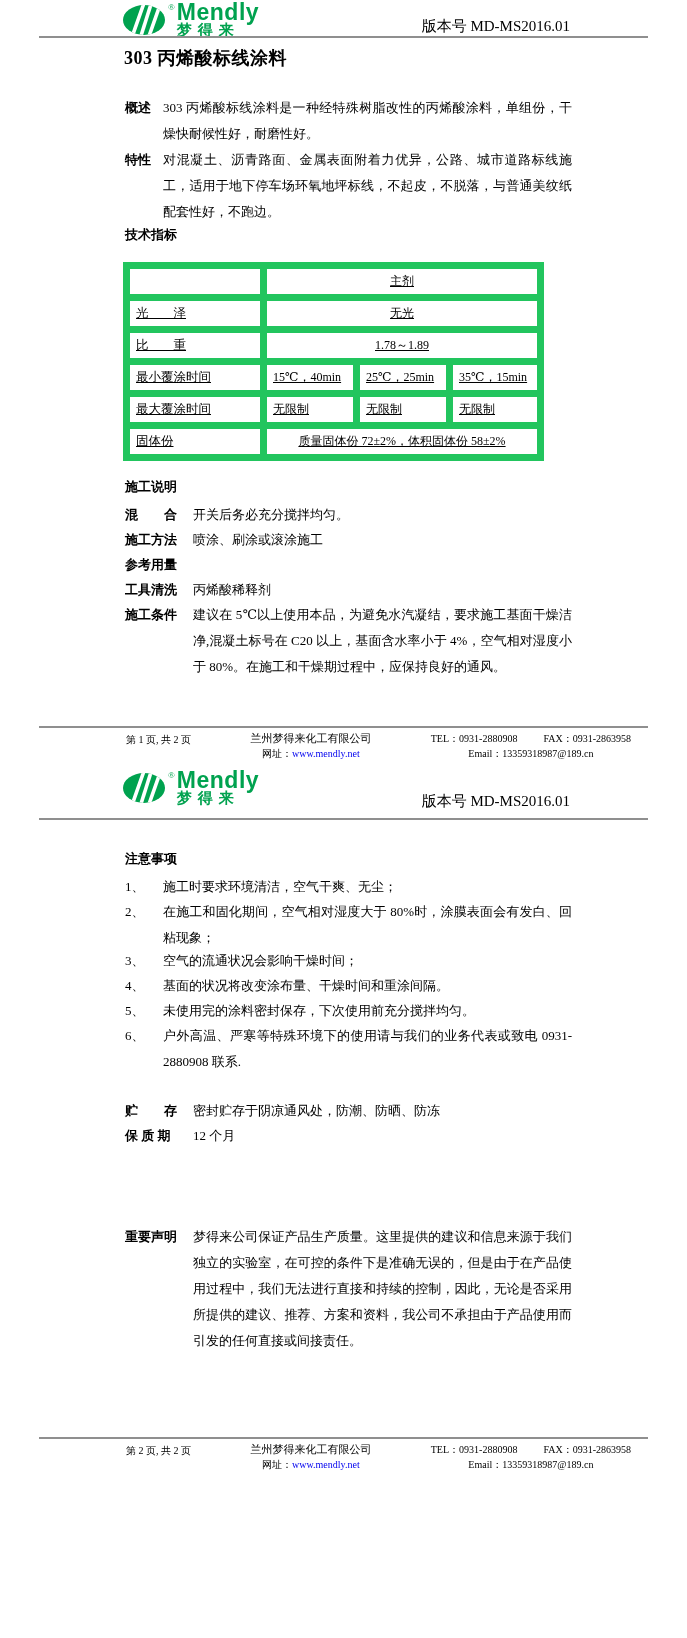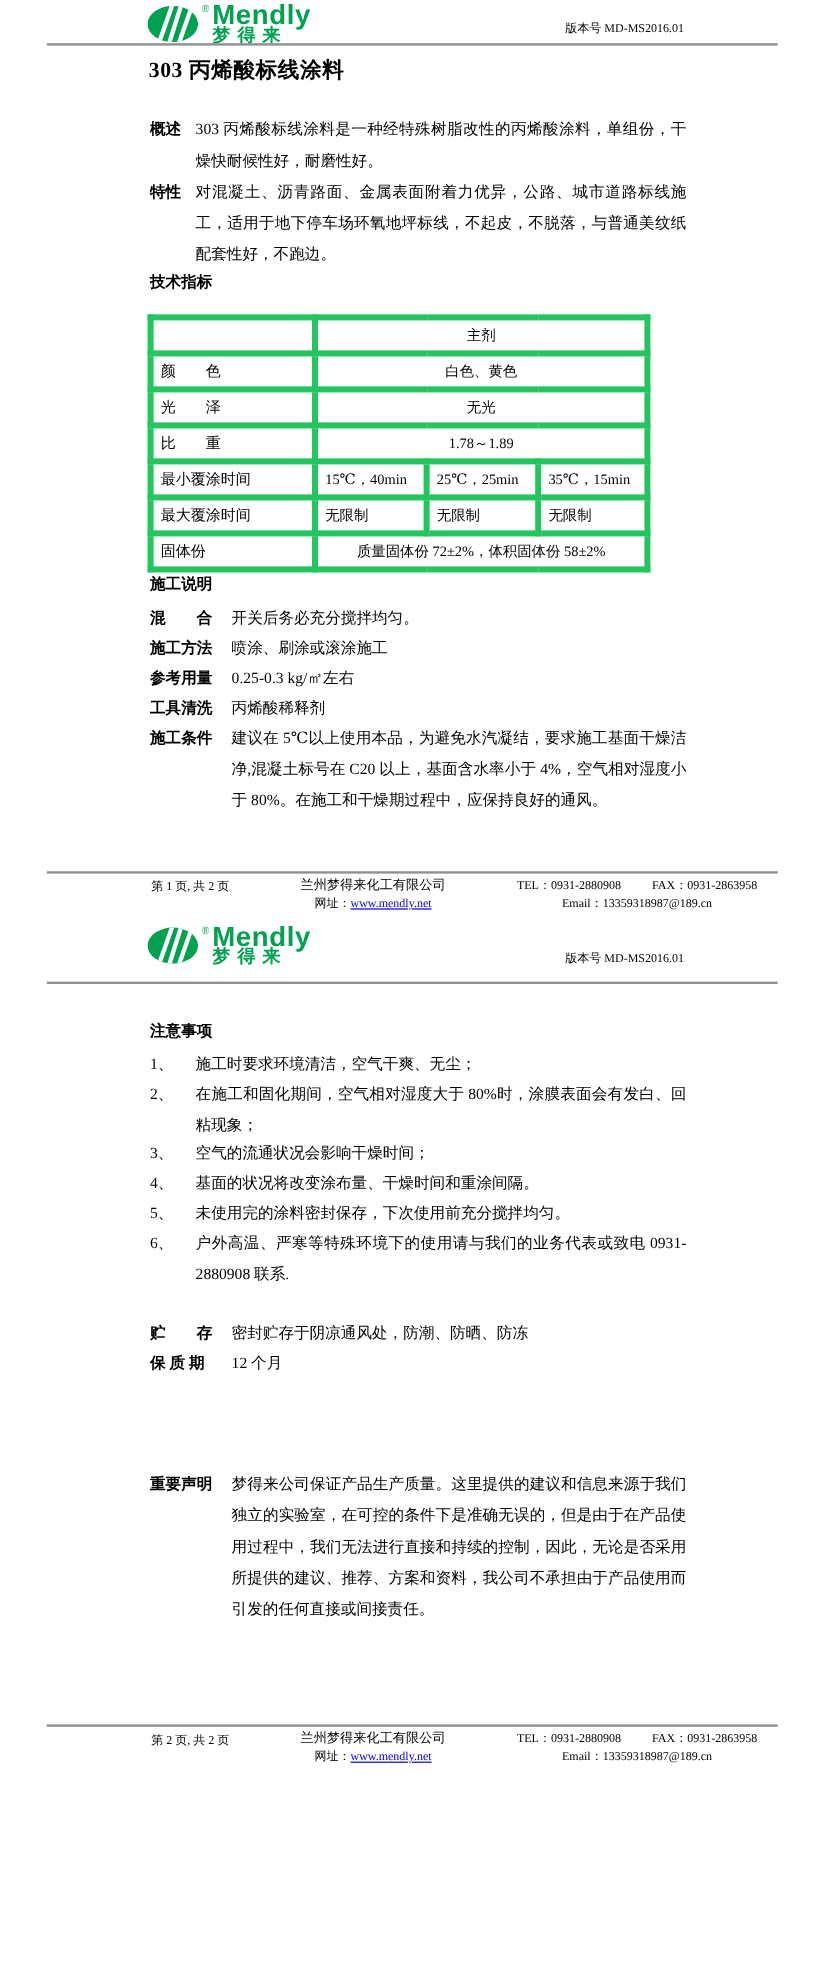--- a/index.html
+++ b/index.html
@@ -8,50 +8,50 @@
 
   .rule { position:absolute; left:39px; right:39px; border-top:2px solid #8f8f8f; }
 
   .logo-row { position:absolute; left:121px; display:flex; align-items:flex-start; }
   .emblem { display:block; }
   .regmark { font-size:9px; line-height:9px; margin:0 2px 0 1px; }
   .wordmark .en { font-family:"Liberation Sans","DejaVu Sans",sans-serif; font-weight:bold;
                   font-size:23px; line-height:19px; color:var(--green); letter-spacing:0.5px; }
   .wordmark .cn { font-size:15px; font-weight:bold; color:var(--green); letter-spacing:6px; line-height:16px; }
 
-  .version { position:absolute; right:117px; font-size:10px; }
+  .version { position:absolute; right:117px; font-size:15px; }
 
   .title { position:absolute; left:124px; font-size:18px; font-weight:bold; letter-spacing:0.5px; }
 
   .para, .item, .note { position:absolute; left:125px; width:447px; display:flex;
                         font-size:13px; line-height:26px;justify-content:space-between; }
   .para .lbl { flex:0 0 38px; font-weight:bold; }
   .item .lbl { flex:0 0 68px; font-weight:bold; }
   .note .num { flex:0 0 38px; }
   .para .txt, .item .txt, .note .txt { flex:1; text-align:justify; }
 
   .h2 { position:absolute; left:125px; font-size:13px; font-weight:bold; }
 
   table.spec { position:absolute; left:123px; top:262px; width:414px;
                border-collapse:collapse; font-size:12px; table-layout:fixed; }
-  .spec td { border:5px solid #22c55e; height:25px; padding:0 6px; overflow:hidden; }
+  .spec td { border:7px solid #22c55e; height:25px; padding:0 6px; overflow:hidden;text-decoration:underline; }
   .spec td.lbl { font-size:12.5px; }
   .spec .ctr { text-align:center; }
   .spec col.c0 { width:137px; } .spec col.c1 { width:93px; }
   .spec col.c2 { width:93px; }  .spec col.c3 { width:91px; }
 
   .footer { position:absolute; left:126px; right:56px; font-size:10px; line-height:15px;
             display:flex; justify-content:space-between; }
   .footer .pinfo { white-space:nowrap; padding-top:1px; }
   .footer .cblock { text-align:center; }
   .footer .company { font-size:11px; }
   .footer .contact { text-align:center; }
   .footer .c1 { white-space:nowrap;text-align:right; }
   .footer .gap { display:inline-block; width:26px; }
-  a.site { color:var(--link); text-decoration:underline; cursor:pointer; }
+  a.site { color:var(--link); cursor:pointer; }
 </style>
 </head>
 <body>
 
 <div class="doc">
 
   <div class="logo-row" style="top:3px">
     <svg class="emblem" width="46" height="34" viewBox="0 0 46 34">
       <defs>
           <clipPath id="ec1">
@@ -94,24 +94,20 @@
         <col class="c1">
         <col class="c2">
         <col class="c3">
       </colgroup>
     <tbody>
         <tr>
       <td class="lbl"></td>
       <td class="ctr" colspan="3">主剂</td>
     </tr>
     <tr>
-      <td class="lbl">颜　　色</td>
-      <td class="ctr" colspan="3">白色、黄色</td>
-    </tr>
-    <tr>
       <td class="lbl">光　　泽</td>
       <td class="ctr" colspan="3">无光</td>
     </tr>
     <tr>
       <td class="lbl">比　　重</td>
       <td class="ctr" colspan="3">1.78～1.89</td>
     </tr>
     <tr>
       <td class="lbl">最小覆涂时间</td>
       <td>15℃，40min</td>
@@ -136,21 +132,20 @@
   <div class="item" style="top:502px">
     <span class="lbl">混　　合</span>
     <span class="txt">开关后务必充分搅拌均匀。</span>
   </div>
   <div class="item" style="top:527px">
     <span class="lbl">施工方法</span>
     <span class="txt">喷涂、刷涂或滚涂施工</span>
   </div>
   <div class="item" style="top:552px">
     <span class="lbl">参考用量</span>
-    <span class="txt">0.25-0.3 kg/㎡左右</span>
   </div>
   <div class="item" style="top:577px">
     <span class="lbl">工具清洗</span>
     <span class="txt">丙烯酸稀释剂</span>
   </div>
   <div class="item" style="top:602px">
     <span class="lbl">施工条件</span>
     <span class="txt">建议在 5℃以上使用本品，为避免水汽凝结，要求施工基面干燥洁净,混凝土标号在 C20 以上，基面含水率小于 4%，空气相对湿度小于 80%。在施工和干燥期过程中，应保持良好的通风。</span>
   </div>
 

